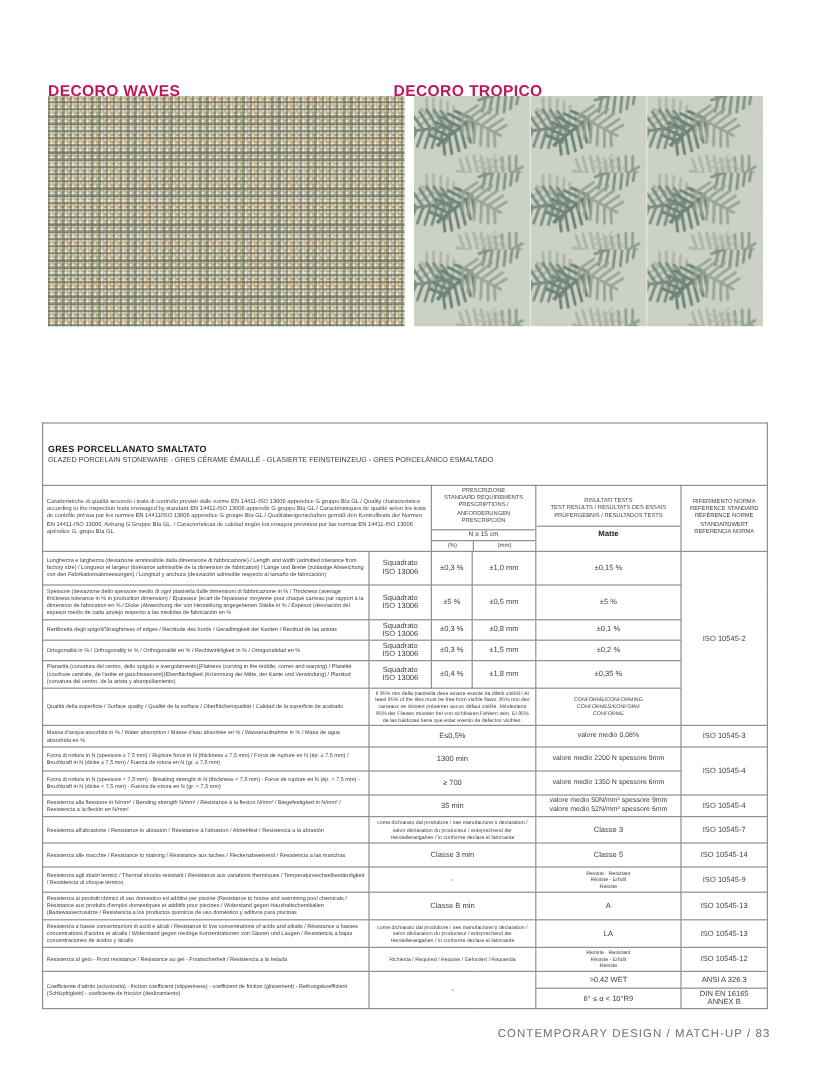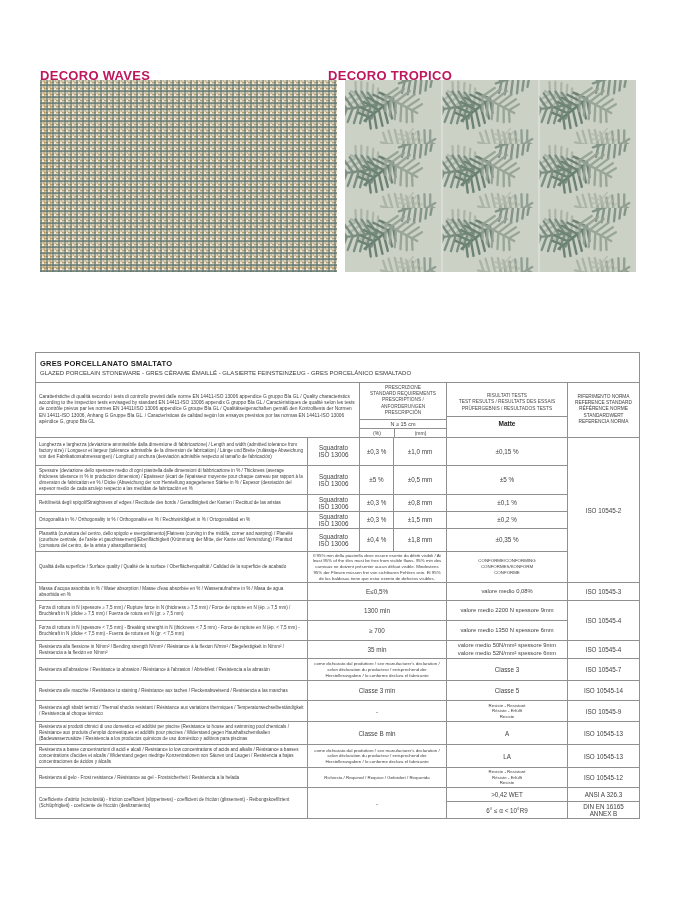--- a/index.html
+++ b/index.html
@@ -19,21 +19,21 @@
       repeating-linear-gradient(90deg, rgba(0,0,0,0) 0 3px, rgba(191,137,57,.4) 3px 4.5px, rgba(0,0,0,0) 4.5px 6px),
       repeating-linear-gradient(0deg, rgba(62,52,38,.22) 0 1px, rgba(0,0,0,0) 1px 3px);
     background-size:6px 6px,auto,auto,auto,auto,auto;
   }
   .tropico{left:345px;width:291px;}
   .spec{position:absolute;left:35px;top:352px;width:604px;border-collapse:collapse;
         table-layout:fixed;}
   .spec td{border:1px solid #909090;vertical-align:middle;padding:1px 3px;
         text-align:center;color:#3e3e3e;overflow:hidden;}
   .spec{border:1px solid #6b6b6b;}
-  .title-cell{text-align:left !important;padding:6px 4px !important;}
+  .title-cell{text-align:left !important;padding:17px 4px !important;}
   .tbl-title{font-size:7.5px;font-weight:bold;color:#1c1c1c;letter-spacing:.2px;}
   .tbl-subtitle{font-size:6px;color:#3a3a3a;margin-top:1.5px;}
   .desc{font-size:4.6px;line-height:1.3;text-align:left !important;color:#555;
         padding:2px 3px !important;}
   .hdrtxt{font-size:4.8px;line-height:1.35;color:#4a4a4a;}
   .p0{padding:0 !important;}
   .hdr-block{border-bottom:1px solid #909090;padding:2px 2px;min-height:22px;
         display:flex;align-items:center;justify-content:center;}
   .sub-n{border-bottom:1px solid #909090;font-size:5.5px;padding:1px 0;}
   .sub-split{display:flex;font-size:5px;}
@@ -264,14 +264,15 @@
     </tr>
 
     <tr style="height:14px">
       <td class="val">6° ≤ α &lt; 10°R9</td>
       <td class="norm pre">DIN EN 16165
 ANNEX B</td>
     </tr>
   </tbody>
     </table>
 
+  <div class="footer">CONTEMPORARY DESIGN / MATCH-UP / 83</div>
 
 </div>
 
 </body></html>

